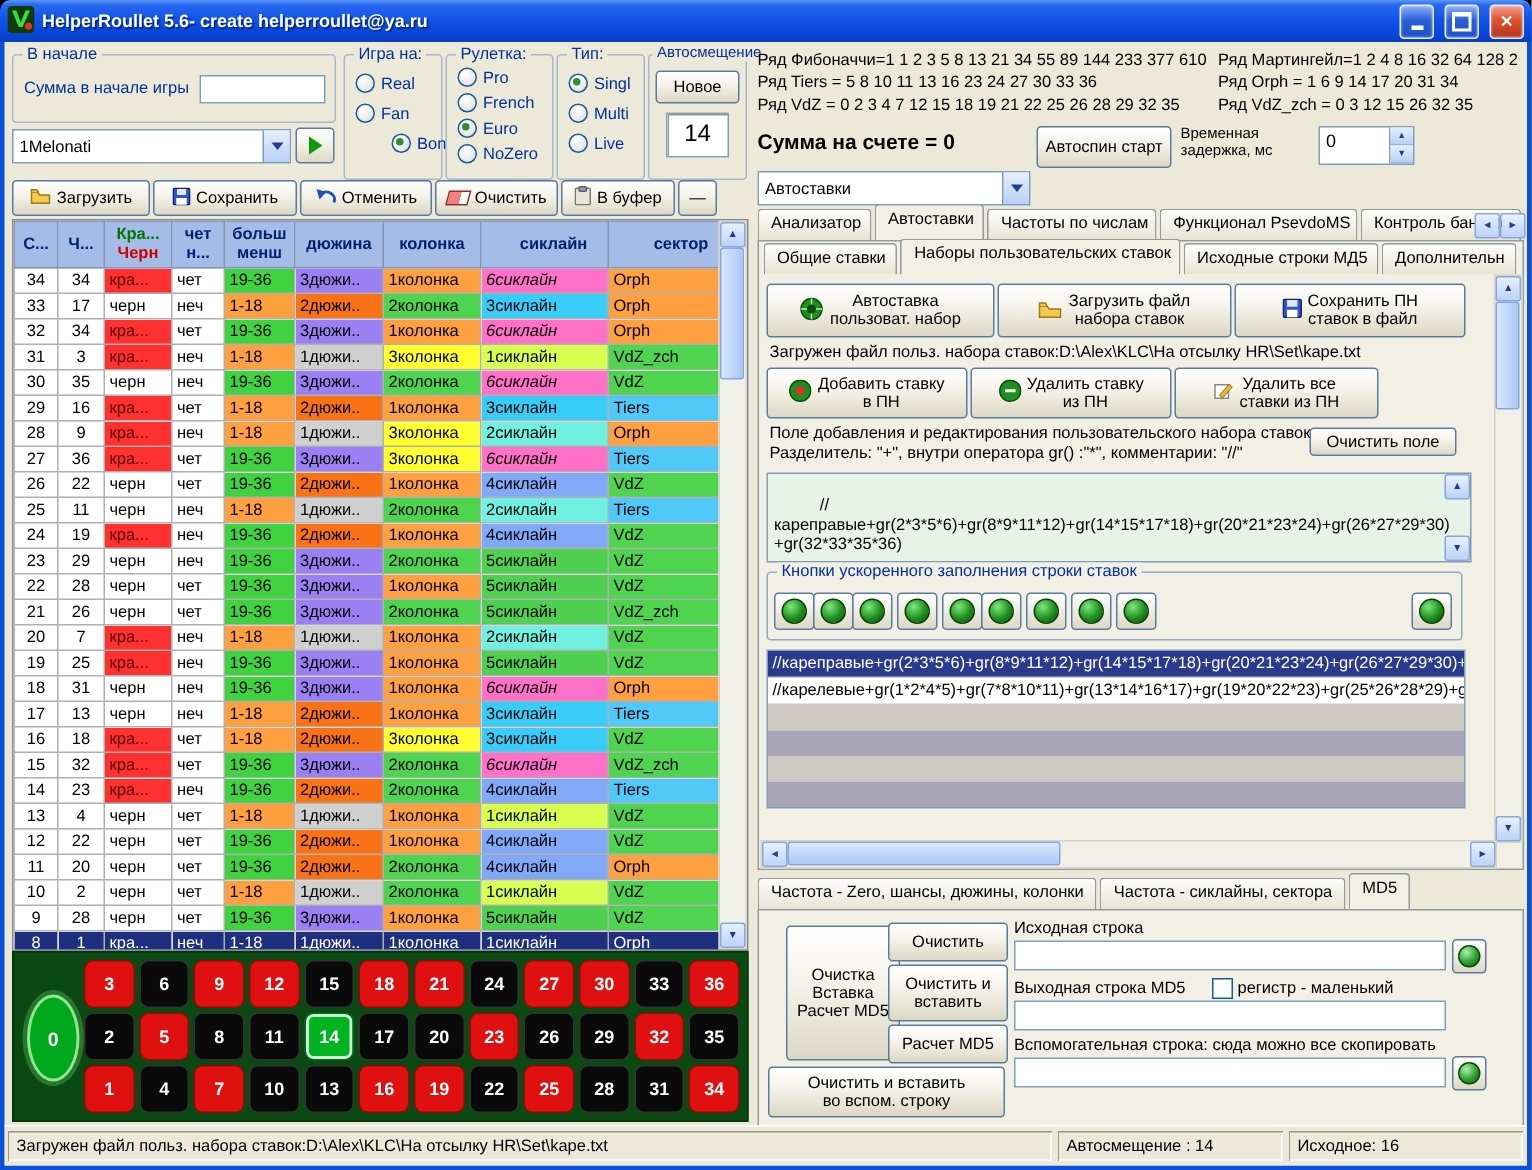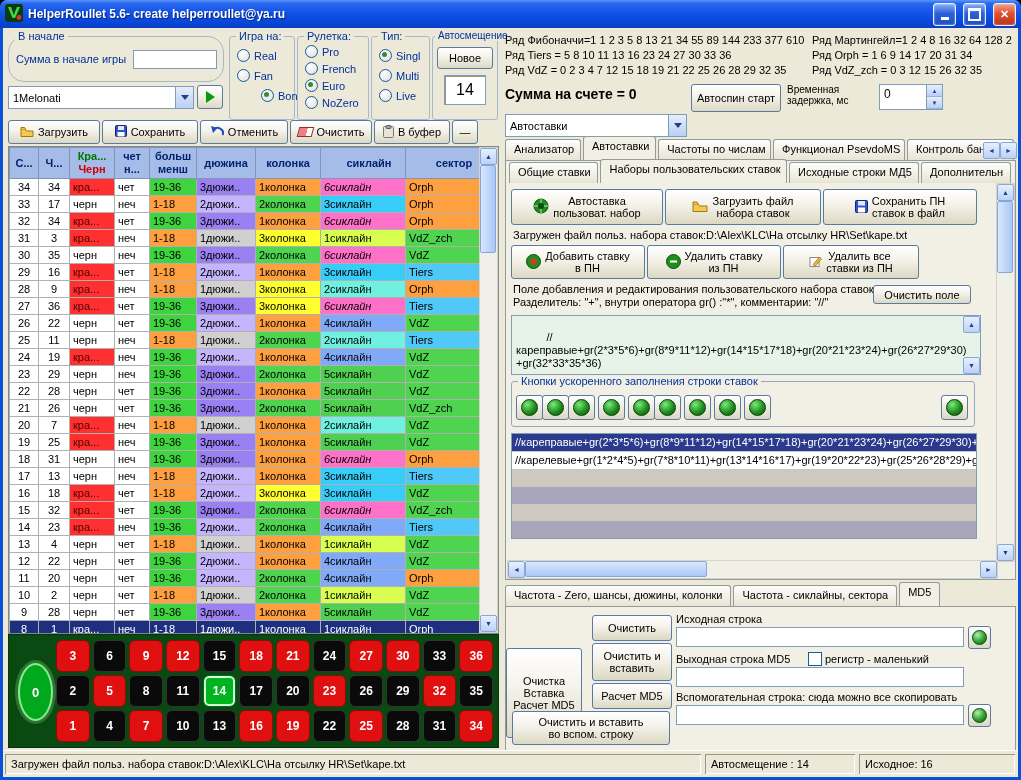--- a/index.html
+++ b/index.html
@@ -46,21 +46,21 @@
   
   .tblwrap{position:absolute;background:#fff;border:1px solid #808890;overflow:hidden;}
   table.spins{border-collapse:collapse;table-layout:fixed;width:472px;}
   table.spins th{background:#a6bce8;color:#00246c;font-weight:bold;border:1px solid #8494b4;height:30px;font-size:11px;line-height:13px;padding:0;}
   table.spins td{border:1px solid #b0b0b0;height:16px;padding:0 3px;font-size:11px;white-space:nowrap;overflow:hidden;}
   td.c-num{text-align:center;}
   .h-red-top{color:#007800;} .h-red-bot{color:#d00000;}
   td.cl-red{background:#ff3030;color:#500000;}
   td.cl-blk{background:#fff;}
   td.rg-low{background:#ffa040;} td.rg-high{background:#3fd43f;}
-  td.dz1{background:#d0d0d0;} td.dz2{background:#c4b5fd;} td.dz3{background:#9a80f2;}
+  td.dz1{background:#d0d0d0;} td.dz2{background:#f97316;} td.dz3{background:#9a80f2;}
   td.kl1{background:#ffa040;} td.kl2{background:#4fd44f;} td.kl3{background:#ffff30;}
   td.sx1{background:#d8ff50;} td.sx2{background:#70f0e0;} td.sx3{background:#38ccf8;}
   td.sx4{background:#80aaf8;} td.sx5{background:#50d050;} td.sx6{background:#ff70c8;font-style:italic;}
   td.sec-orph{background:#ffa040;} td.sec-tiers{background:#50c8f8;} td.sec-vdz{background:#4fd44f;}
   tr.row-sel td{background:#1f2f7f !important;color:#fff !important;}
   
   .board{position:absolute;background:#0a4a12;border:1px solid #063308;}
   .zero{position:absolute;left:9px;top:28px;width:31px;height:54px;border-radius:50%;background:#00a81e;border:2px solid #8fe88f;box-shadow:0 0 0 3px rgba(130,255,130,.25);color:#fff;font-weight:bold;font-size:13px;display:flex;align-items:center;justify-content:center;}
   .board-grid{position:absolute;left:47px;top:5px;right:5px;display:grid;grid-template-columns:repeat(12,1fr);grid-template-rows:repeat(3,32px);gap:3px;}
   .chip{border-radius:6px;display:flex;align-items:center;justify-content:center;font-weight:bold;font-size:12px;color:#fff;}
@@ -98,21 +98,21 @@
           <circle cx="14" cy="13.5" r="2.4" fill="#e03030"></circle>
         </svg></span>
     <span class="title-text">HelperRoullet 5.6- create helperroullet@ya.ru</span>
     <span class="wbtn minb"></span>
     <span class="wbtn maxb"></span>
     <span class="wbtn closeb"></span>
   </div>
 
   <div class="content">
 
-    <div class="groupbox" style="left:5px;top:8px;width:214px;height:44px;border-radius:16px;">
+    <div class="groupbox" style="left:5px;top:8px;width:214px;height:44px;">
       <span class="gtitle">В начале</span>
       <span class="lbl nv" style="left:7px;top:16px;">Сумма в начале игры</span>
       <div class="field" style="left:124px;top:13px;width:82px;height:17px;"></div>
     </div>
     <div class="combo" style="left:5px;top:58px;width:184px;height:21px;">
       <span class="ctext">1Melonati</span>
       <span class="cbtn">
           <span class="tridown"></span>
         </span>
     </div>
@@ -776,21 +776,21 @@
         <div class="sarr rgt" style="right:0;top:0;"></div>
       </div>
     </div>
 
     <div class="tabstrip" style="left:502px;top:556px;height:22px;width:511px;">
       <span class="tab"><span>Частота - Zero, шансы, дюжины, колонки</span></span>
       <span class="tab"><span>Частота - сиклайны, сектора</span></span>
       <span class="tab active"><span>MD5</span></span>
     </div>
     <div class="xpanel" style="left:502px;top:578px;width:509px;height:144px;">
-      <div class="xpbtn preline" style="left:0;top:10px;width:74px;height:88px;margin-top:31px;"><span class="preline">Очистка
+      <div class="xpbtn preline" style="left:18px;top:10px;width:74px;height:88px;"><span class="preline">Очистка
 Вставка
 Расчет MD5</span></div>
       <div class="xpbtn" style="left:86px;top:8px;width:78px;height:24px;">
           <span>Очистить</span>
         </div>
       <div class="xpbtn preline" style="left:86px;top:36px;width:78px;height:36px;"><span class="preline">Очистить и
 вставить</span></div>
       <div class="xpbtn" style="left:86px;top:76px;width:78px;height:24px;">
           <span>Расчет MD5</span>
         </div>

